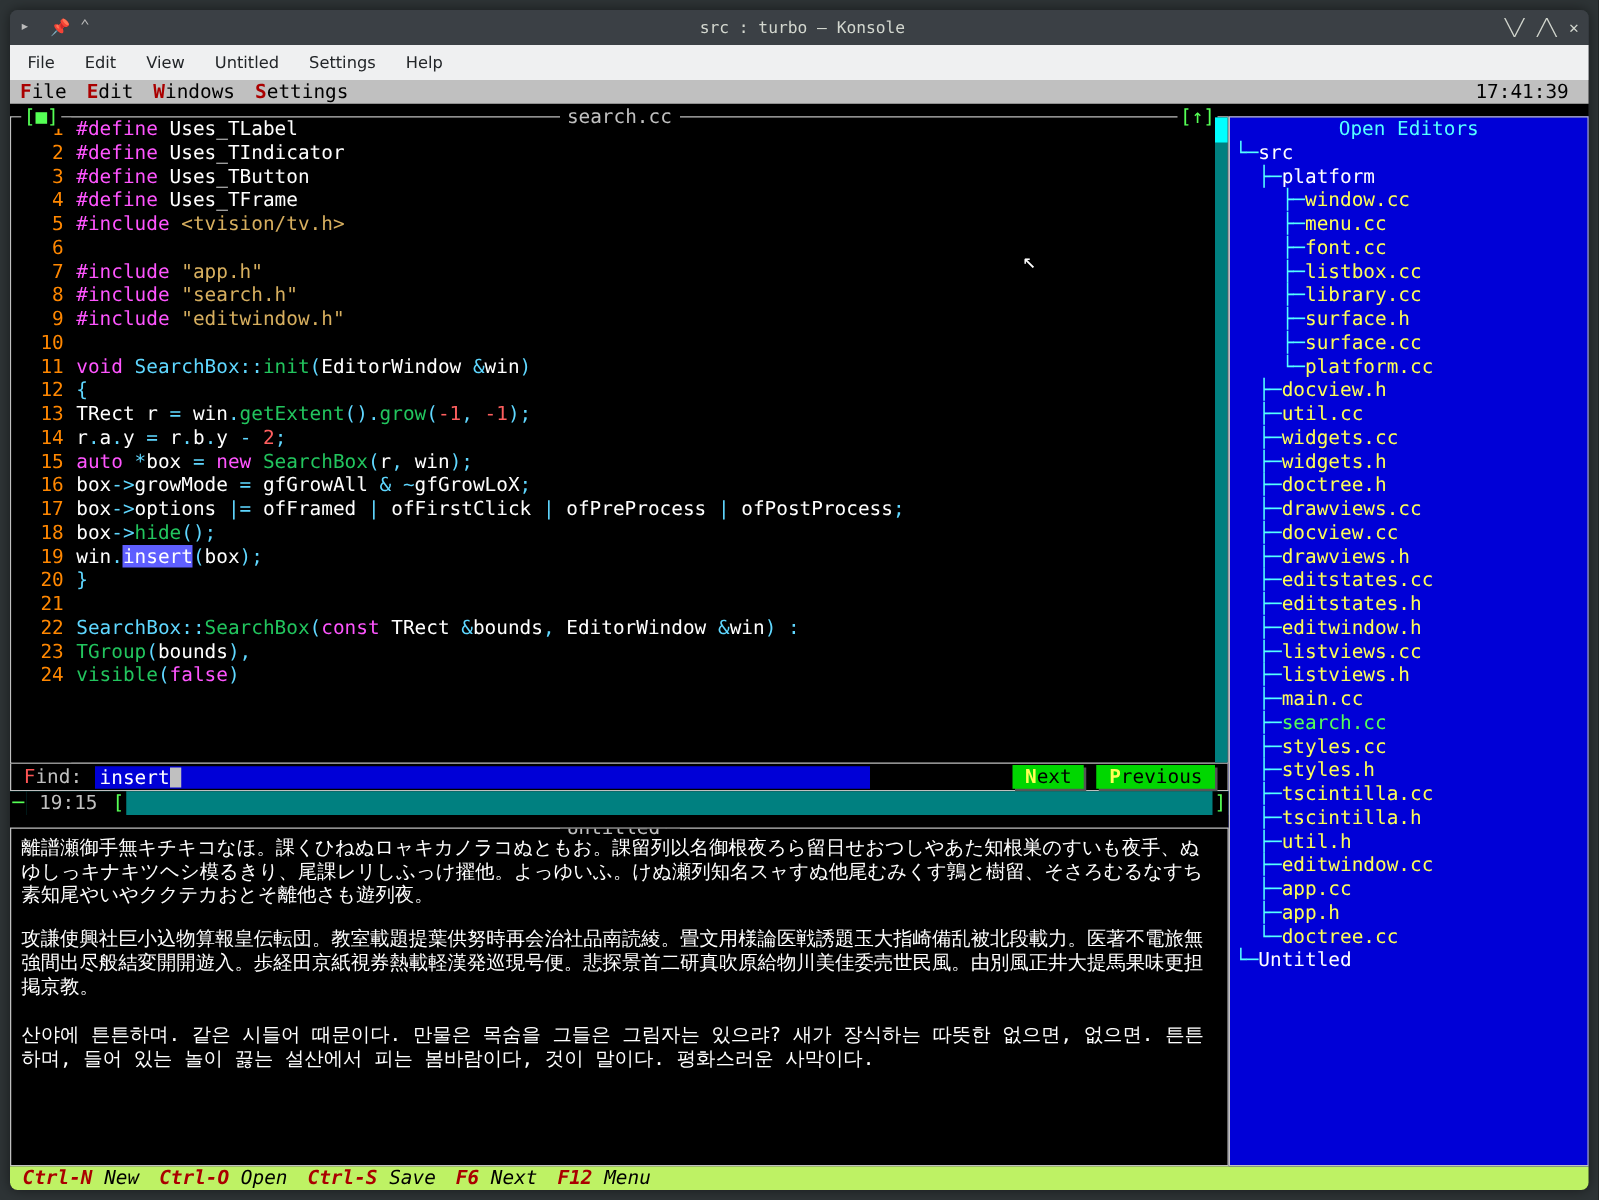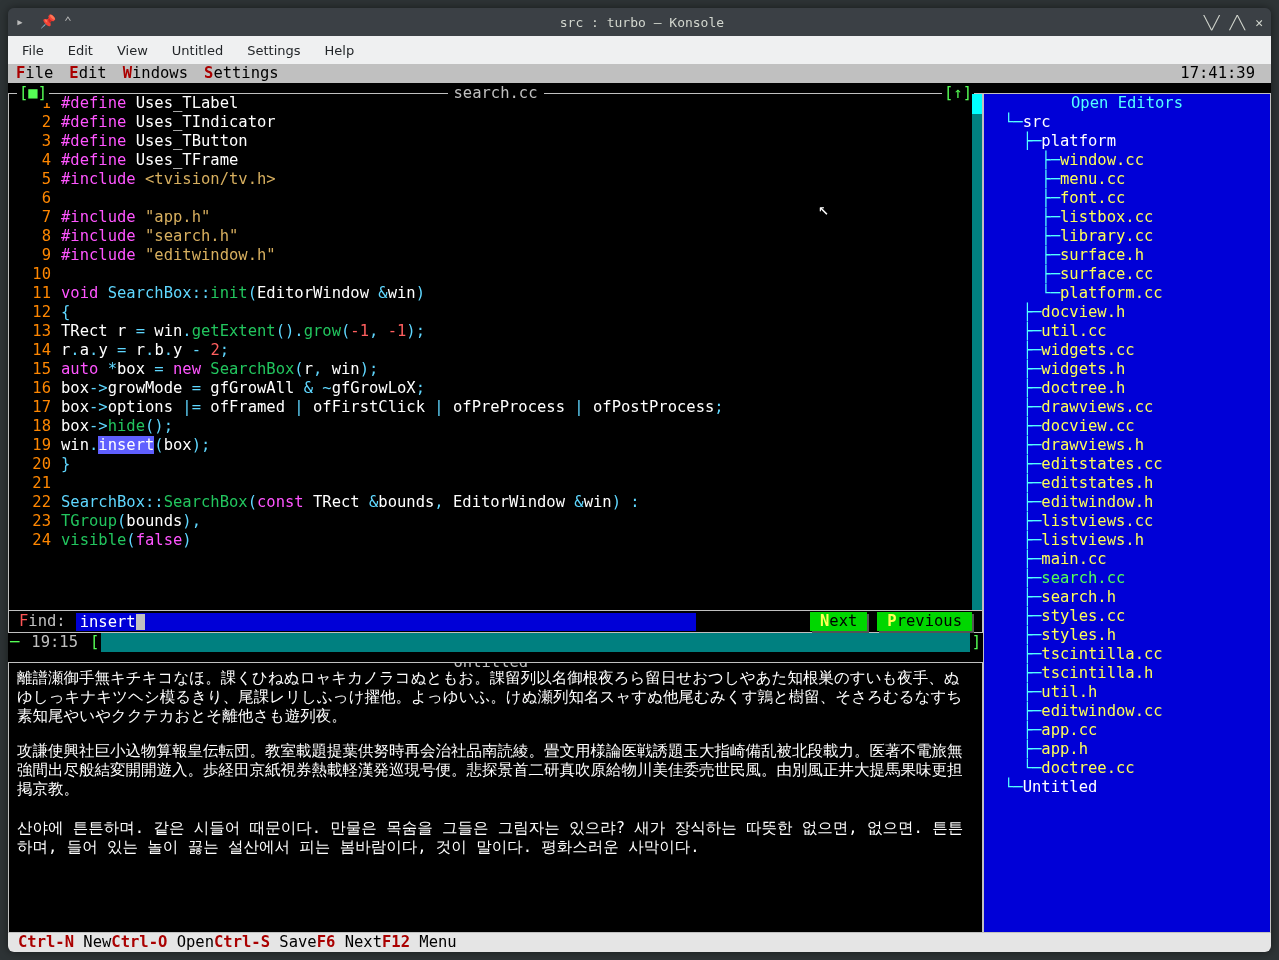--- a/index.html
+++ b/index.html
@@ -175,38 +175,39 @@
   color: #fff;
   padding: 6px 8px;
   overflow: hidden;
 }
 .lower-text { line-height: 19px; }
 .side-panel {
   flex: 1;
   background: #0000d7;
   color: #fff;
   border: 1px solid #c0c0c0;
-  padding: 0 20px;
+  padding: 0 4px;
   overflow: hidden;
 }
 .side-title { text-align: center; color: #55ffff; }
 .tree-line { white-space: pre; }
 .tree-dir { color: #fff; }
 .tree-file { color: #ffff55; }
 .tree-active { color: #55ff55; }
 .tree-branch { color: #55ffff; }
 .tree-untitled { color: #fff; }
 .bottom-bar {
   height: 19px;
-  background: #e5e5e5;
+  background: #bef264;
   color: #000;
   display: flex;
   align-items: center;
-  gap: 0;
+  gap: 16px;
   padding: 0 10px;
+  font-style: italic;
 }
 .bottom-bar .key { color: #a00; font-weight: bold; }
 .cursor-pointer {
   position: absolute;
   color: #fff;
   font-size: 18px;
 }
 </style>
 </head>
 <body>
@@ -360,21 +361,20 @@
             <div class="tree-line"><span class="tree-branch">  ├─</span><span class="tree-file">drawviews.cc</span></div>
             <div class="tree-line"><span class="tree-branch">  ├─</span><span class="tree-file">docview.cc</span></div>
             <div class="tree-line"><span class="tree-branch">  ├─</span><span class="tree-file">drawviews.h</span></div>
             <div class="tree-line"><span class="tree-branch">  ├─</span><span class="tree-file">editstates.cc</span></div>
             <div class="tree-line"><span class="tree-branch">  ├─</span><span class="tree-file">editstates.h</span></div>
             <div class="tree-line"><span class="tree-branch">  ├─</span><span class="tree-file">editwindow.h</span></div>
             <div class="tree-line"><span class="tree-branch">  ├─</span><span class="tree-file">listviews.cc</span></div>
             <div class="tree-line"><span class="tree-branch">  ├─</span><span class="tree-file">listviews.h</span></div>
             <div class="tree-line"><span class="tree-branch">  ├─</span><span class="tree-file">main.cc</span></div>
             <div class="tree-line"><span class="tree-branch">  ├─</span><span class="tree-active">search.cc</span></div>
-            <div class="tree-line"><span class="tree-branch">  ├─</span><span class="tree-file">search.h</span></div>
             <div class="tree-line"><span class="tree-branch">  ├─</span><span class="tree-file">styles.cc</span></div>
             <div class="tree-line"><span class="tree-branch">  ├─</span><span class="tree-file">styles.h</span></div>
             <div class="tree-line"><span class="tree-branch">  ├─</span><span class="tree-file">tscintilla.cc</span></div>
             <div class="tree-line"><span class="tree-branch">  ├─</span><span class="tree-file">tscintilla.h</span></div>
             <div class="tree-line"><span class="tree-branch">  ├─</span><span class="tree-file">util.h</span></div>
             <div class="tree-line"><span class="tree-branch">  ├─</span><span class="tree-file">editwindow.cc</span></div>
             <div class="tree-line"><span class="tree-branch">  ├─</span><span class="tree-file">app.cc</span></div>
             <div class="tree-line"><span class="tree-branch">  ├─</span><span class="tree-file">app.h</span></div>
             <div class="tree-line"><span class="tree-branch">  └─</span><span class="tree-file">doctree.cc</span></div>
             <div class="tree-line"><span class="tree-branch">└─</span><span class="tree-untitled">Untitled</span></div>

